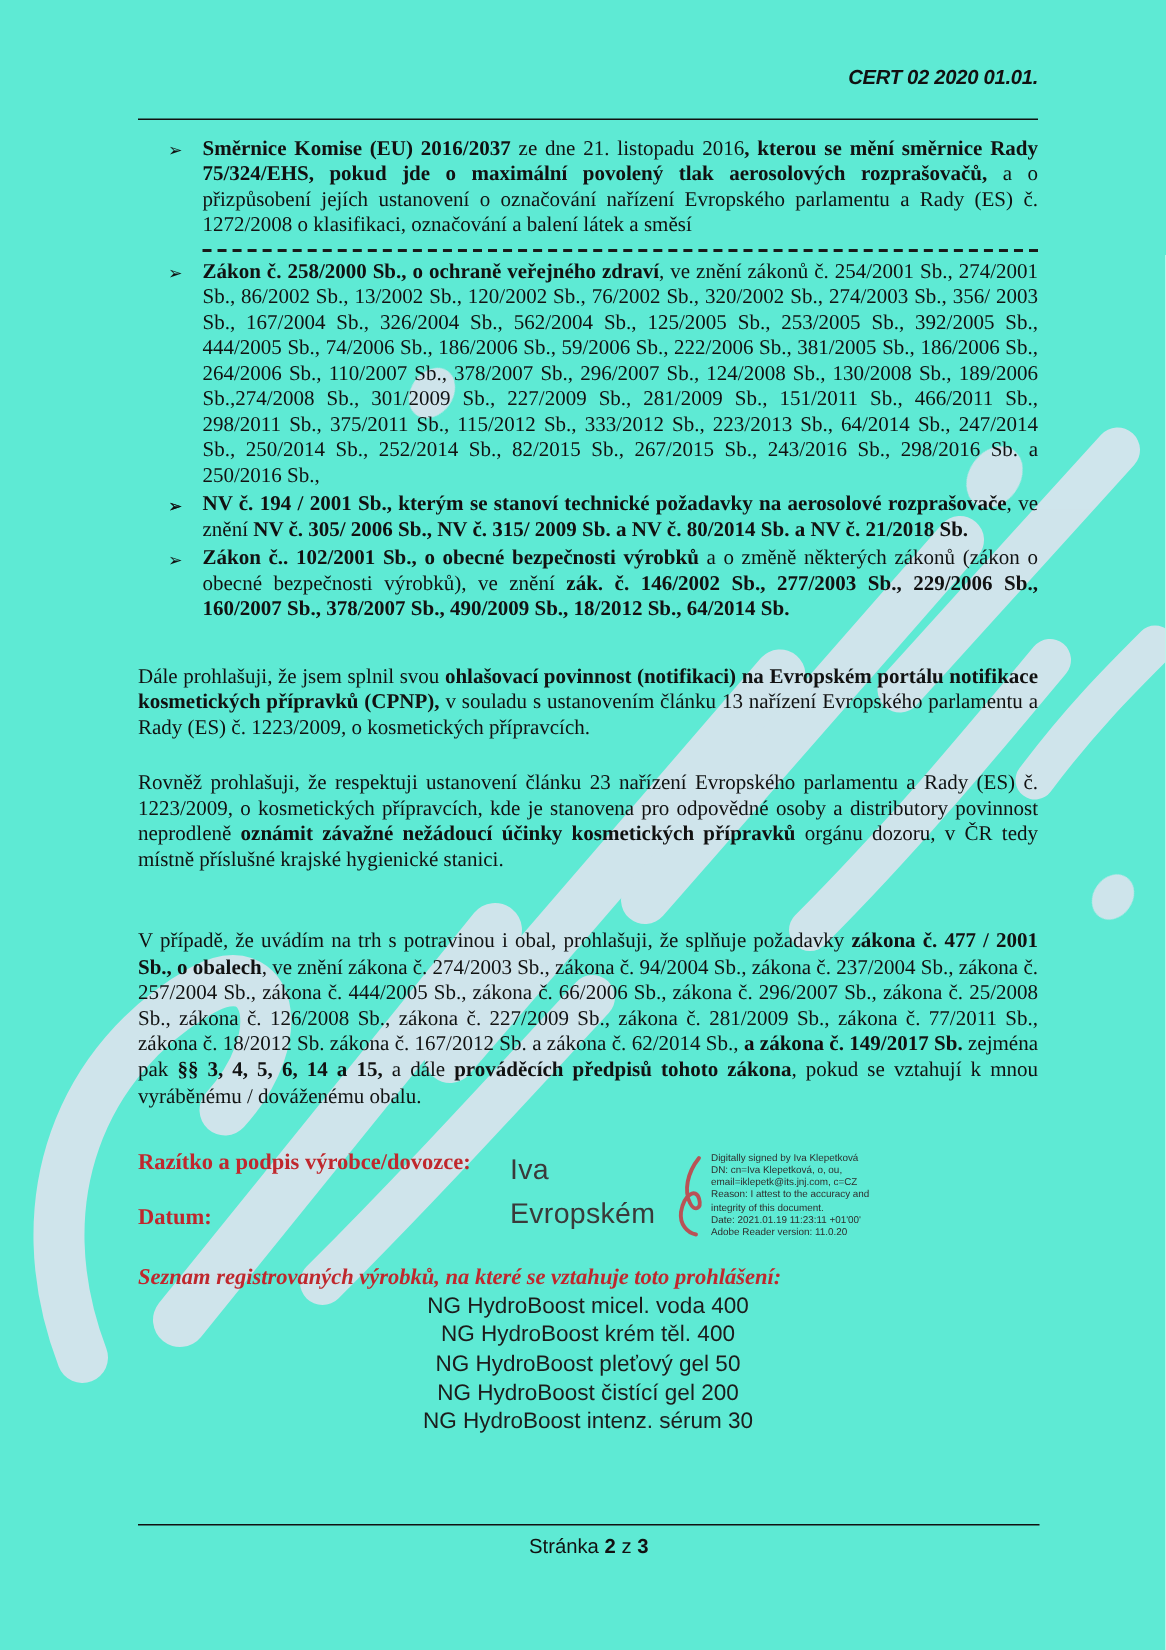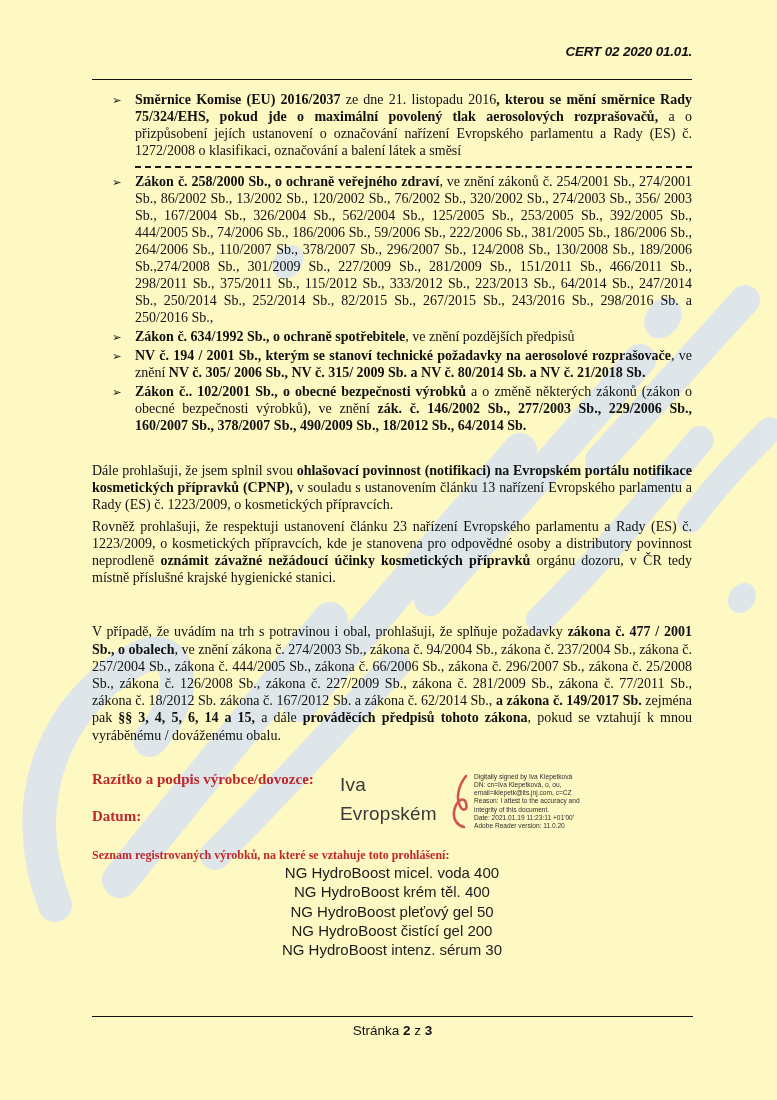--- a/index.html
+++ b/index.html
@@ -1,19 +1,19 @@
 <!DOCTYPE html>
 <html><head>
 <meta charset="utf-8">
 <style>
   html,body{margin:0;padding:0;background:#ffffff;}
   .page{
     position:relative;
     width:777px;height:1100px;
-    background:#fef9c3;
+    background:#5eead4;
     overflow:hidden;
     font-family:"Liberation Serif","DejaVu Serif",serif;
     color:#111;
   }
   .watermark{position:absolute;left:0;top:0;z-index:0;pointer-events:none;}
   .content{position:relative;z-index:1;padding:44px 85px 0 92px;}
 
   .header-code{
     text-align:right;
     font-family:"Liberation Sans","DejaVu Sans",sans-serif;
@@ -28,41 +28,41 @@
   .bullets li.after-dash{margin-top:5px;}
   .marker{
     position:absolute;left:20px;top:0.5px;
     font-size:11.5px;color:#111;
     font-family:"DejaVu Sans",sans-serif;
   }
   .dashed{border-top:2px dashed #1a1a1a;margin:7px 0 3px 0;height:0;}
 
   .para{margin:0;font-size:14px;line-height:17.2px;text-align:justify;}
   .para-1{margin-top:28px;}
-  .para-2{margin-top:4px;}
+  .para-2{margin-top:19px;}
   .para-3{margin-top:37px;}
 
   .red{color:#c0272d;font-weight:700;}
   .stamp-row{display:flex;margin-top:26px;}
   .labels-col{width:248px;flex:none;}
   .red-label{font-size:15px;line-height:18px;}
   .date-label{margin-top:19px;}
 
   .signature{display:flex;flex:1;align-items:flex-start;}
   .sig-name{
     font-family:"Liberation Sans","DejaVu Sans",sans-serif;
     font-size:19px;line-height:29px;color:#3a3a3a;width:110px;flex:none;
     letter-spacing:0.2px;
   }
   .sig-flourish{flex:none;margin:2px 2px 0 0;}
   .sig-details{
     font-family:"Liberation Sans","DejaVu Sans",sans-serif;
     font-size:6.6px;line-height:8.2px;color:#2e2e2e;padding-top:3px;
   }
-  .products-heading{margin-top:18px;font-size:12px;}
+  .products-heading{margin-top:18px;font-size:15px;font-style:italic;}
   .products{
     text-align:center;
     font-family:"Liberation Sans","DejaVu Sans",sans-serif;
     font-size:15px;line-height:19.2px;color:#1c1c1c;
   }
   .footer{position:absolute;left:92px;right:84px;top:1016px;}
   .footer-rule{border:none;border-top:1.4px solid #111;margin:0 0 6px 0;}
   .page-number{
     text-align:center;
     font-family:Liberation Sans, sans-serif;
@@ -102,21 +102,20 @@
         <span class="marker">➢</span>
         <span><b>Směrnice Komise (EU) 2016/2037</b><span> ze dne 21. listopadu 2016</span><b>, kterou se mění směrnice Rady 75/324/EHS, pokud jde o maximální povolený tlak aerosolových rozprašovačů,</b><span> a o přizpůsobení jejích ustanovení o označování nařízení Evropského parlamentu a Rady (ES) č. 1272/2008 o klasifikaci, označování a balení látek a směsí</span></span>
         <div class="dashed"></div>
       </li>
       <li class="after-dash">
         <span class="marker">➢</span>
         <span><b>Zákon č. 258/2000 Sb., o ochraně veřejného zdraví</b><span>, ve znění zákonů č. 254/2001 Sb., 274/2001 Sb., 86/2002 Sb., 13/2002 Sb., 120/2002 Sb., 76/2002 Sb., 320/2002 Sb., 274/2003 Sb., 356/ 2003 Sb., 167/2004 Sb., 326/2004 Sb., 562/2004 Sb., 125/2005 Sb., 253/2005 Sb., 392/2005 Sb., 444/2005 Sb., 74/2006 Sb., 186/2006 Sb., 59/2006 Sb., 222/2006 Sb., 381/2005 Sb., 186/2006 Sb., 264/2006 Sb., 110/2007 Sb., 378/2007 Sb., 296/2007 Sb., 124/2008 Sb., 130/2008 Sb., 189/2006 Sb.,274/2008 Sb., 301/2009 Sb., 227/2009 Sb., 281/2009 Sb., 151/2011 Sb., 466/2011 Sb., 298/2011 Sb., 375/2011 Sb., 115/2012 Sb., 333/2012 Sb., 223/2013 Sb., 64/2014 Sb., 247/2014 Sb., 250/2014 Sb., 252/2014 Sb., 82/2015 Sb., 267/2015 Sb., 243/2016 Sb., 298/2016 Sb. a 250/2016 Sb.,</span></span>
       </li>
       <li>
         <span class="marker">➢</span>
-        <span><b>Zákon č. 634/1992 Sb., o ochraně spotřebitele</b><span>, ve znění pozdějších předpisů</span></span>
       </li>
       <li>
         <span class="marker">➢</span>
         <span><b>NV č. 194 / 2001 Sb., kterým se stanoví technické požadavky na aerosolové rozprašovače</b><span>, ve znění </span><b>NV č. 305/ 2006 Sb., NV č. 315/ 2009 Sb. a NV č. 80/2014 Sb. a NV č. 21/2018 Sb.</b></span>
       </li>
       <li>
         <span class="marker">➢</span>
         <span><b>Zákon č.. 102/2001 Sb., o obecné bezpečnosti výrobků</b><span> a o změně některých zákonů (zákon o obecné bezpečnosti výrobků), ve znění </span><b>zák. č. 146/2002 Sb., 277/2003 Sb., 229/2006 Sb., 160/2007 Sb., 378/2007 Sb., 490/2009 Sb., 18/2012 Sb., 64/2014 Sb.</b></span>
       </li>
     </ul>

